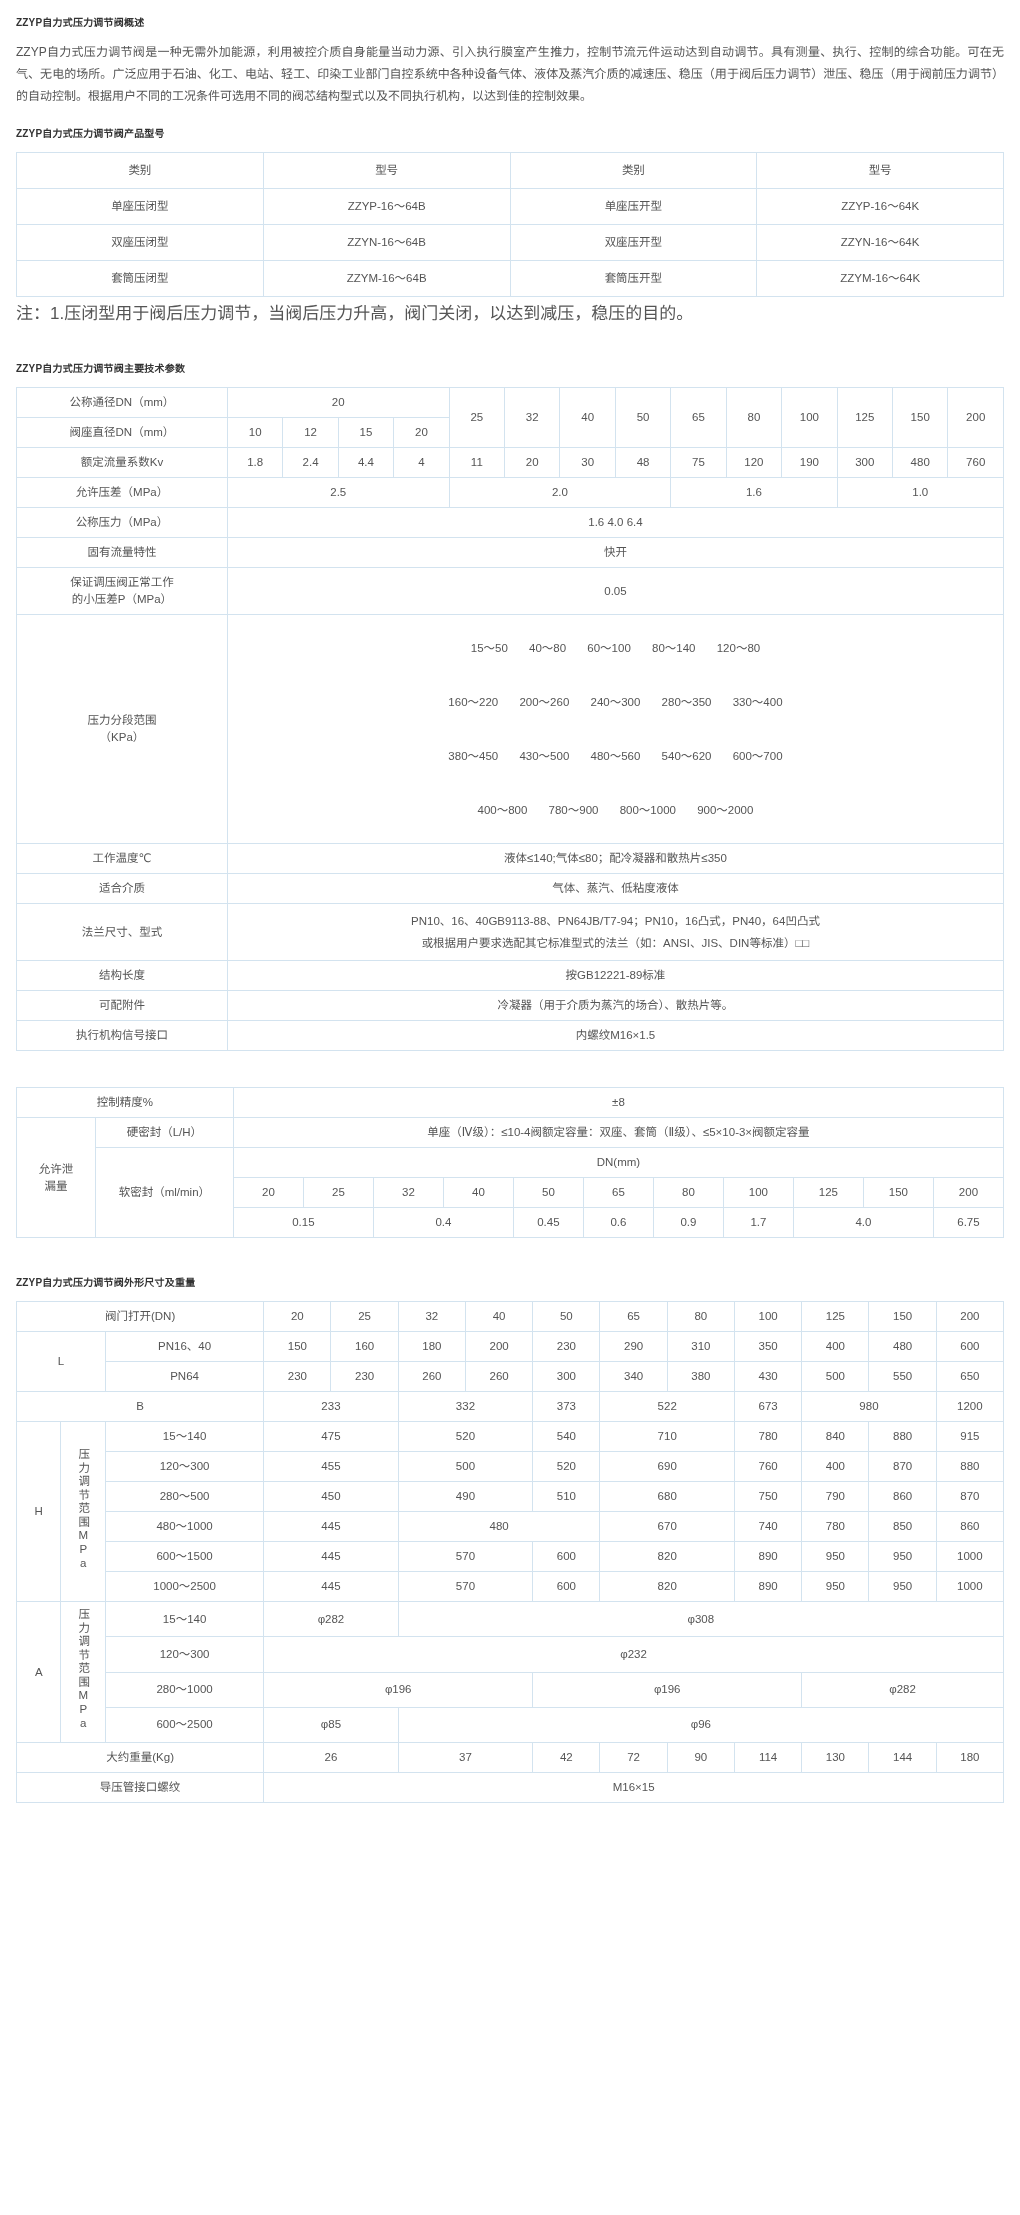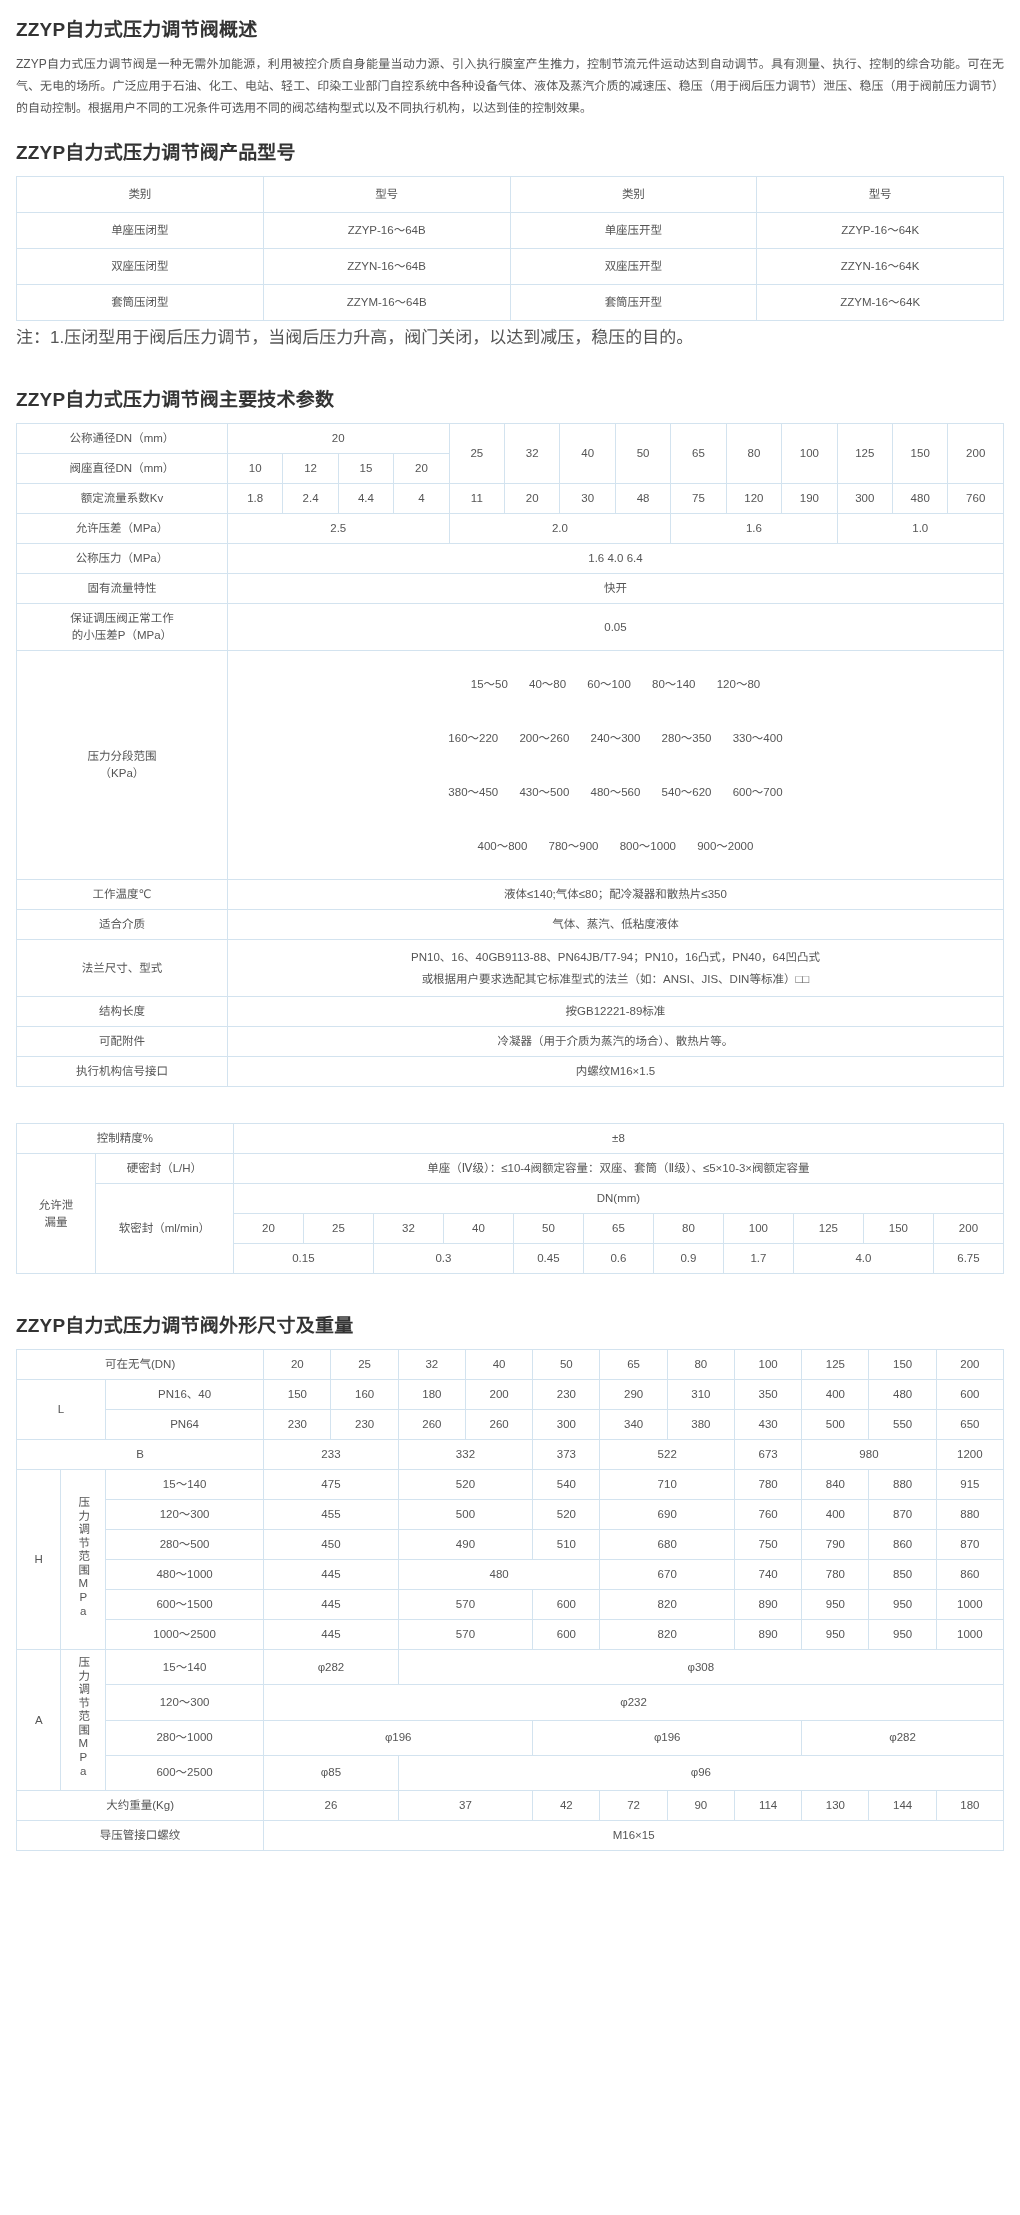--- a/index.html
+++ b/index.html
@@ -14,21 +14,21 @@
     font-family: "Liberation Sans", "DejaVu Sans", sans-serif;
     color: #4a4a4a;
     font-size: 12px;
     -webkit-font-smoothing: antialiased;
   }
   .page {
     width: 1020px;
     padding: 14px 16px 30px 16px;
   }
   h2.section-title {
-    font-size: 19px;
+    font-size: 10px;
     font-weight: bold;
     color: #333333;
     margin: 0 0 12px 0;
     letter-spacing: 0.2px;
   }
   .section {
     margin-bottom: 18px;
   }
   p.body-text {
     font-size: 12px;
@@ -326,21 +326,21 @@
         <td>50</td>
         <td>65</td>
         <td>80</td>
         <td>100</td>
         <td>125</td>
         <td>150</td>
         <td>200</td>
       </tr>
       <tr>
         <td colspan="2">0.15</td>
-        <td colspan="2">0.3</td>
+        <td colspan="2">0.4</td>
         <td>0.45</td>
         <td>0.6</td>
         <td>0.9</td>
         <td>1.7</td>
         <td colspan="2">4.0</td>
         <td>6.75</td>
       </tr>
     </tbody>
       </table>
   </div>
@@ -362,21 +362,21 @@
           <col style="width:6.8%">
         <col style="width:6.8%">
           <col style="width:6.8%">
           <col style="width:6.8%">
           <col style="width:6.8%">
           <col style="width:6.8%">
       </colgroup>
 
       <tbody>
           <tr>
-        <td colspan="3">可在无气(DN)</td>
+        <td colspan="3">阀门打开(DN)</td>
         <td>20</td>
         <td>25</td>
         <td>32</td>
         <td>40</td>
         <td>50</td>
         <td>65</td>
         <td>80</td>
         <td>100</td>
         <td>125</td>
         <td>150</td>

